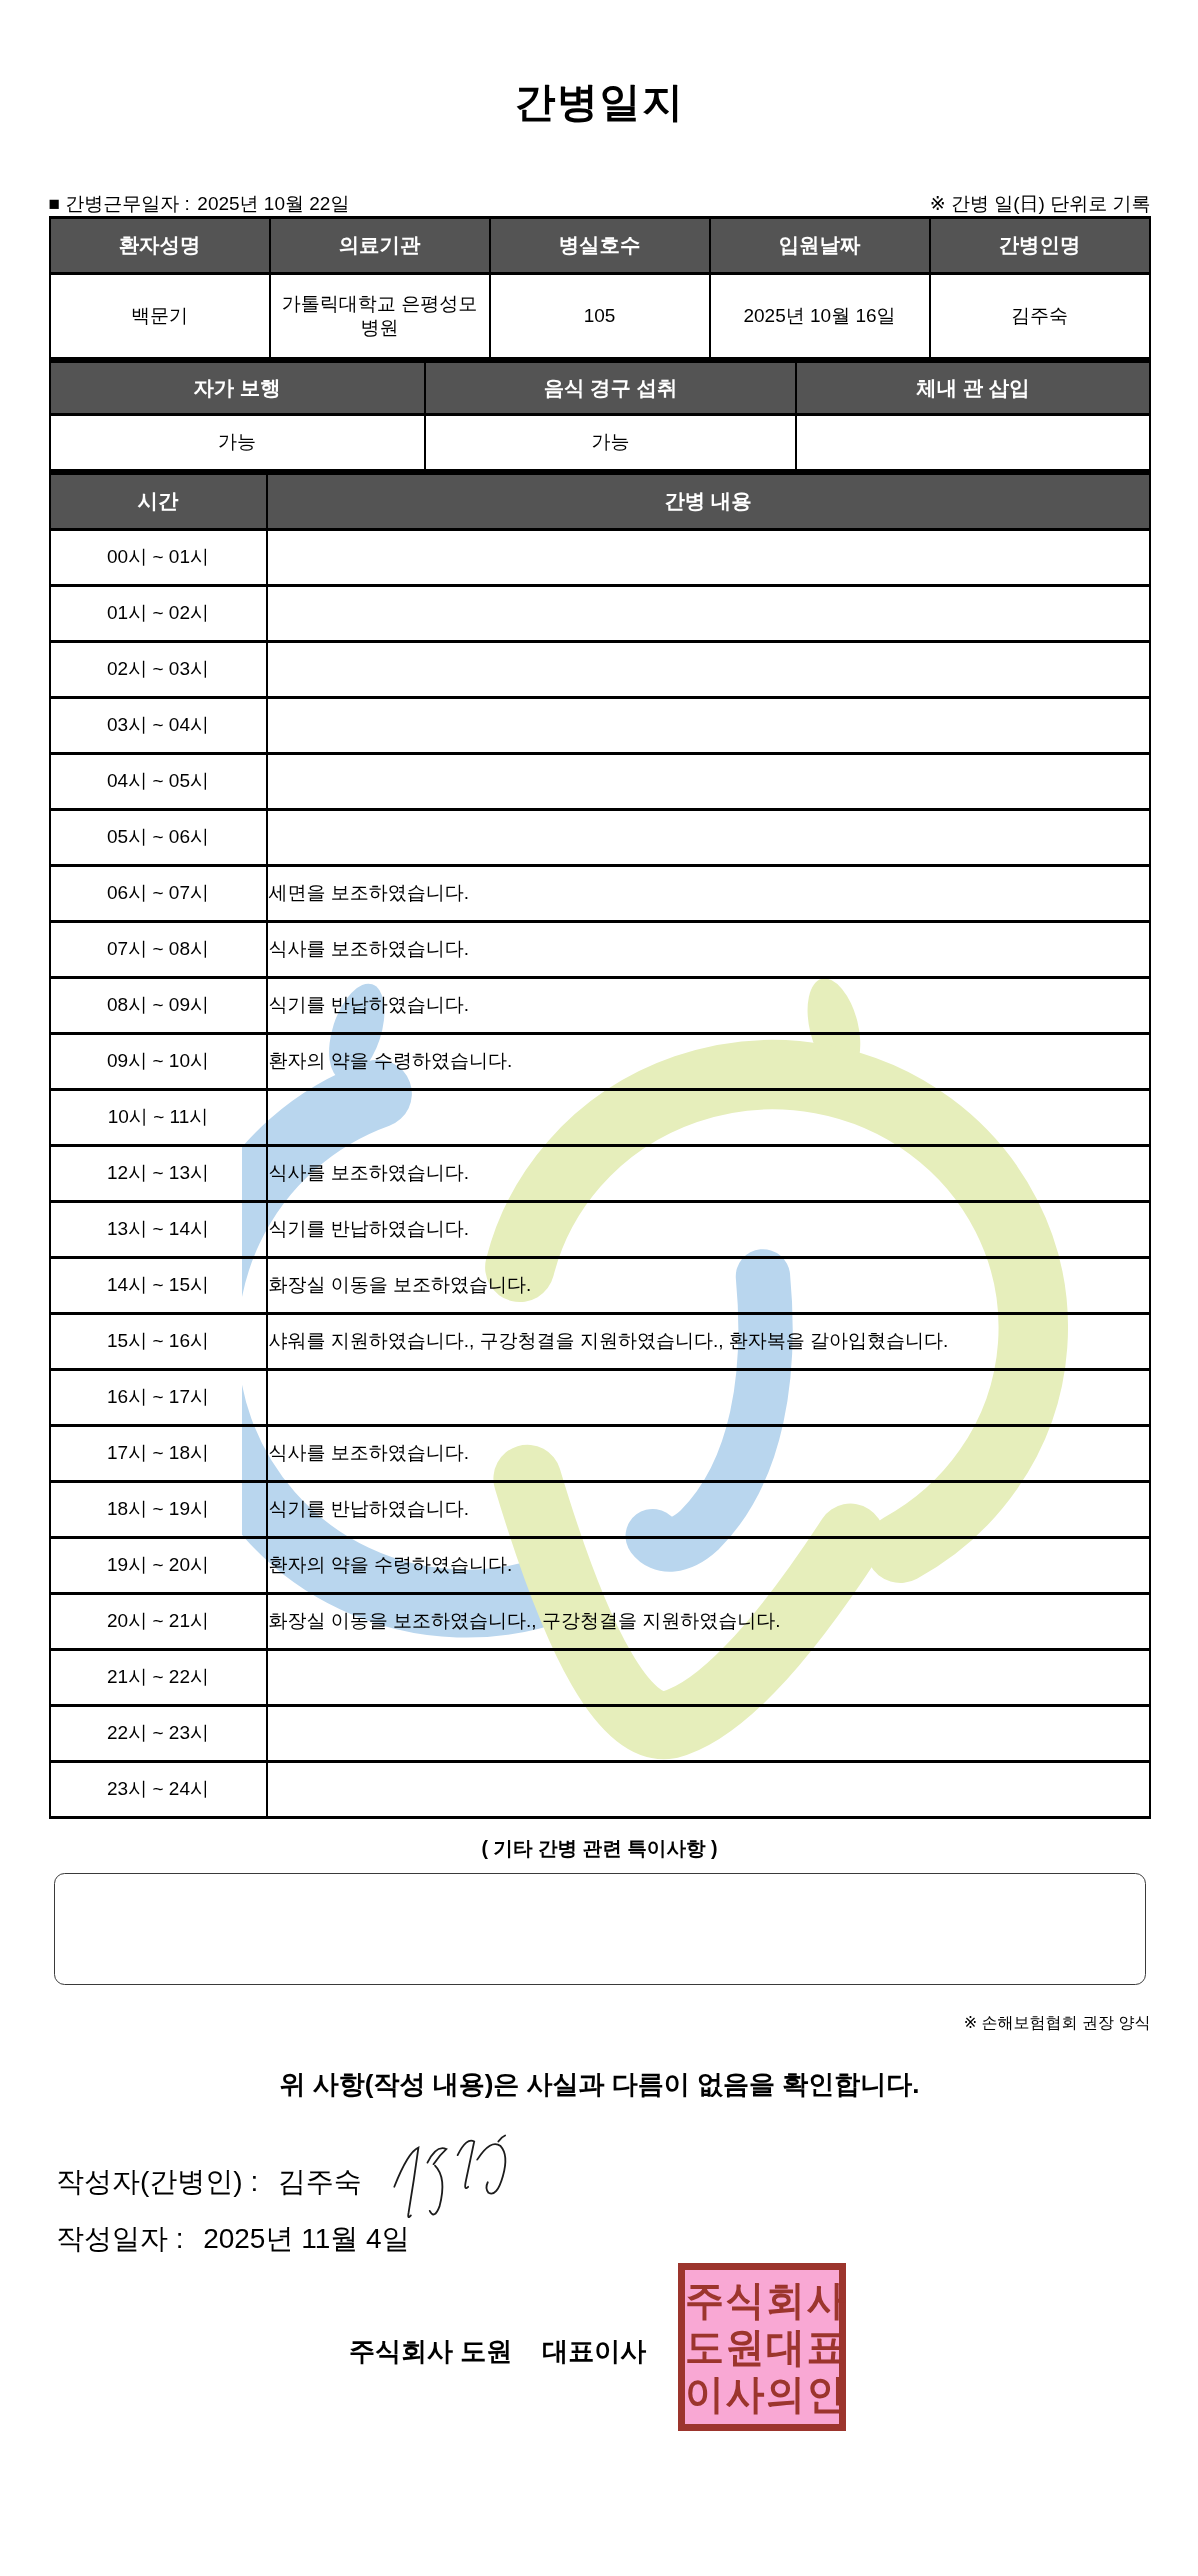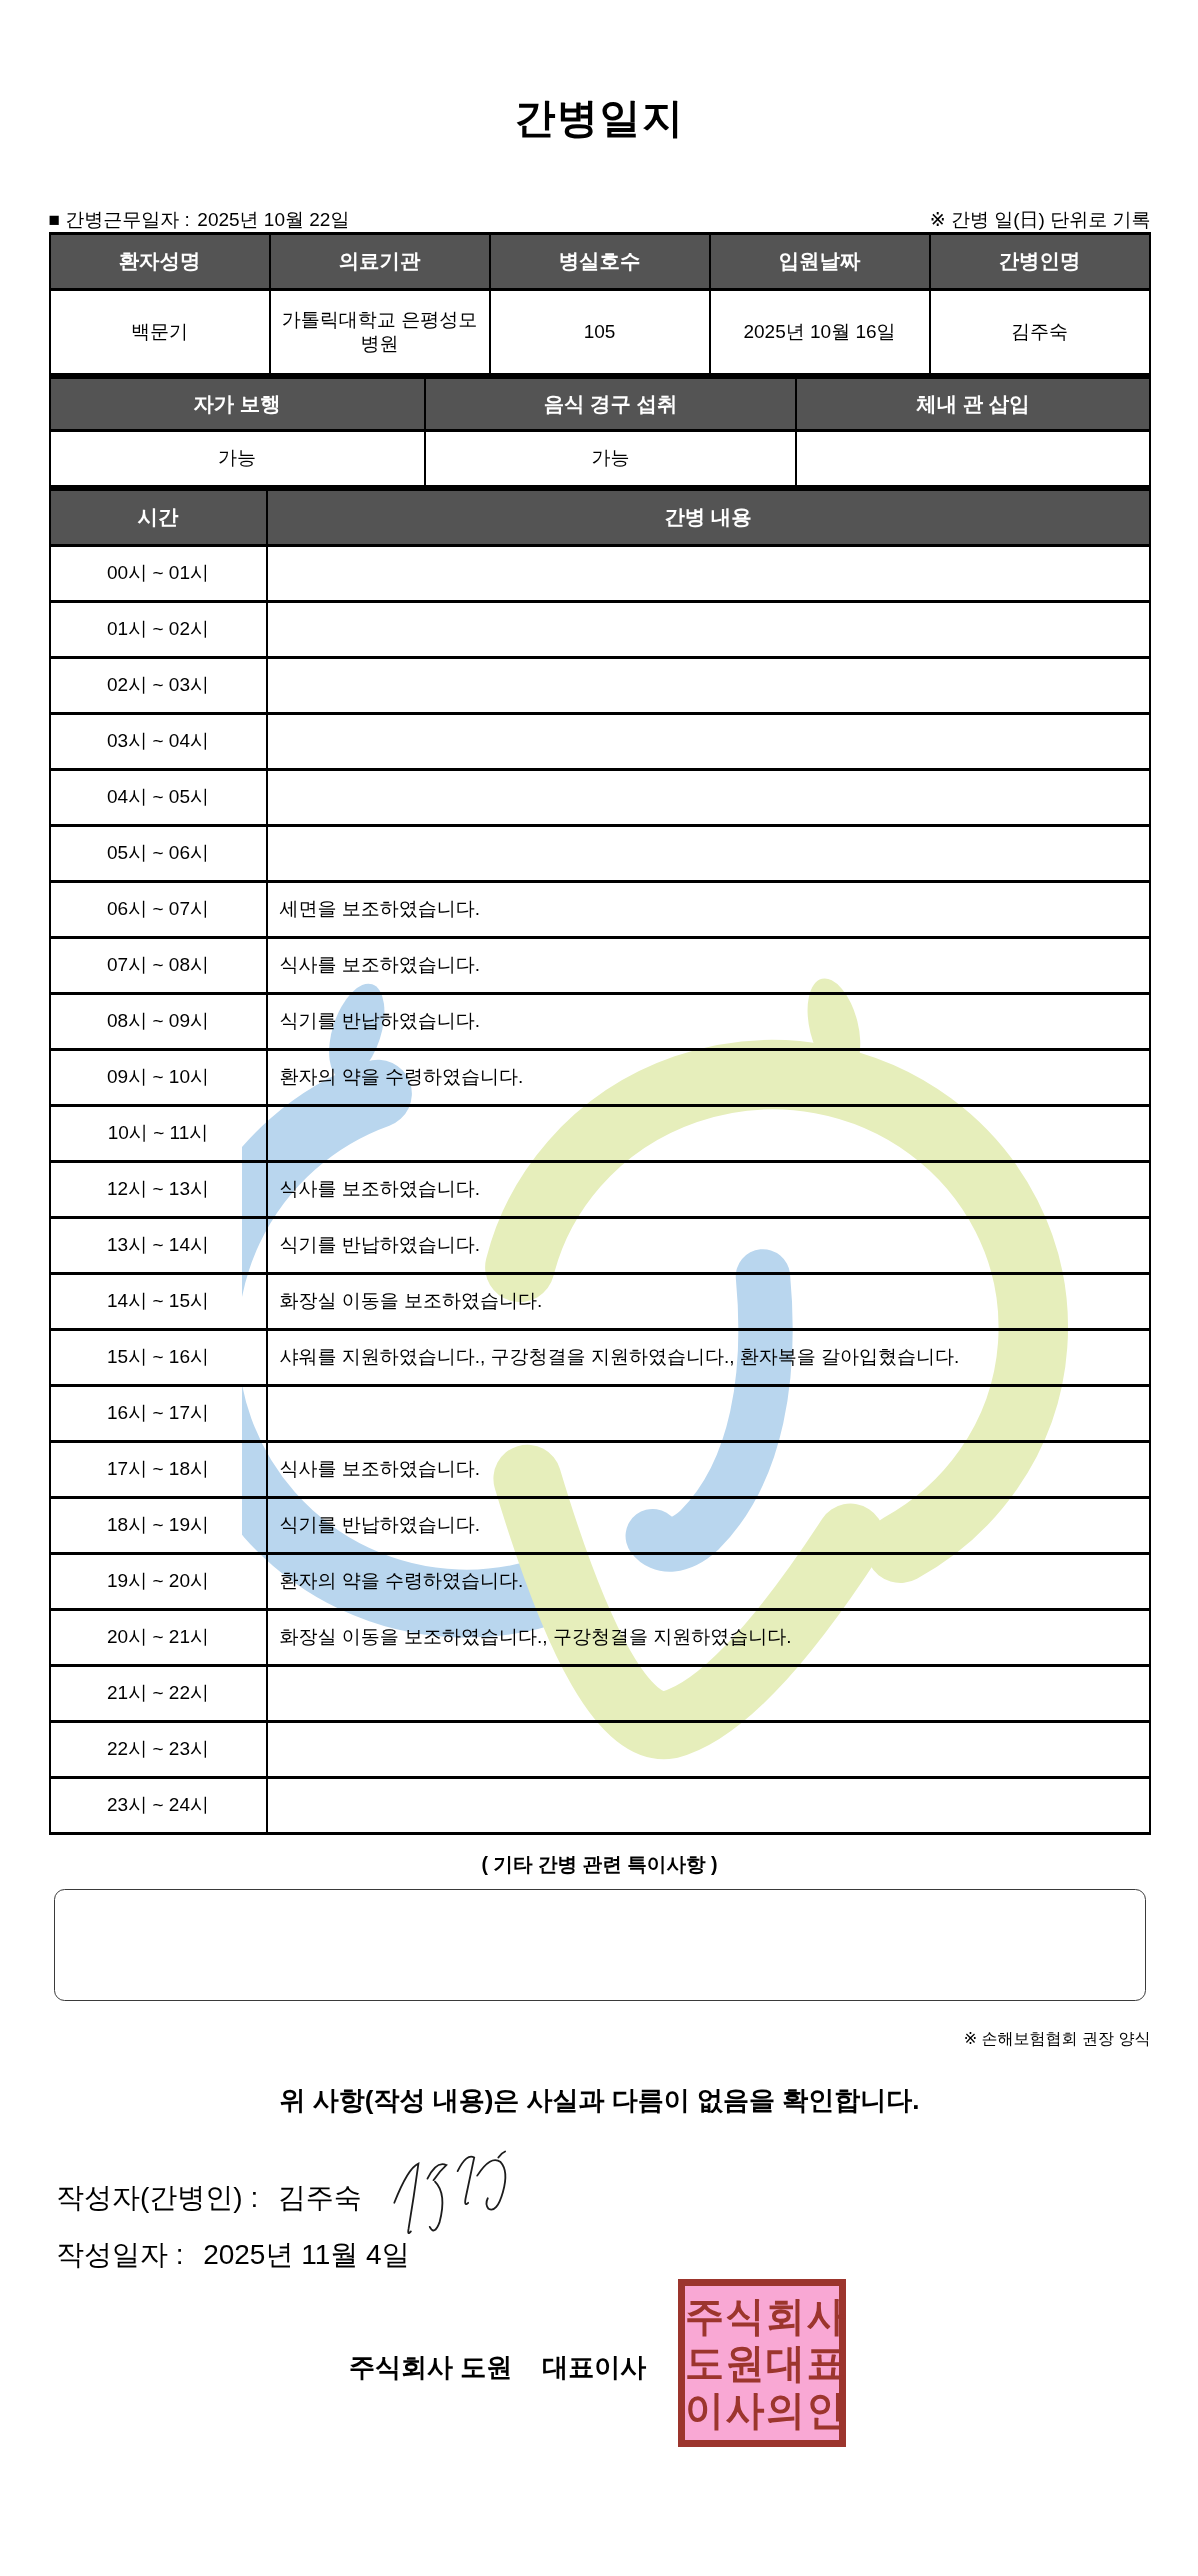--- a/index.html
+++ b/index.html
@@ -10,21 +10,21 @@
     background:#ffffff;
     font-family:"Liberation Sans","DejaVu Sans",sans-serif;
     color:#000;
     overflow:hidden;
   }
   
   .watermark{position:absolute;left:242px;top:950px;z-index:0;}
   .content{position:relative;z-index:1;}
   
   .doc-title{
-    margin:16px;padding-top:80px;
+    margin:0;padding-top:80px;
     text-align:center;font-size:41px;font-weight:bold;letter-spacing:1.5px;line-height:44px;
   }
   .meta-row{
     width:1102px;margin:69px auto 0;
     display:flex;justify-content:space-between;align-items:flex-end;
     font-size:19px;line-height:22.6px;
   }
   .meta-left{display:flex;gap:7.5px;}
   
   table.grid{
@@ -44,21 +44,21 @@
   }
   .t-info{margin-top:16.6px;}
   .t-info td.hdr{height:53px;}
   .t-info td.val{height:82px;}
   .t-status{margin-top:6px;}
   .t-status td.hdr{height:50px;}
   .t-status td.val{height:53px;}
   .t-care{margin-top:6px;}
   .t-care td{height:53px;}
   .t-care td.hdr{height:53px;}
-  .t-care td.care-content{text-align:left;padding:0 12px;}
+  .t-care td.care-content{text-align:left;padding:0 1px;}
   
   .notes-title{
     margin-top:16.6px;text-align:center;font-weight:bold;font-size:19.6px;line-height:26px;
   }
   .notes-box{
     width:1090px;height:110px;margin:12px auto 0;
     border:1.5px solid #3a3a3a;border-radius:10.6px;background:#fff;
   }
   .form-note{
     width:1102px;margin:27px auto 0;text-align:right;font-size:16px;line-height:22.6px;

